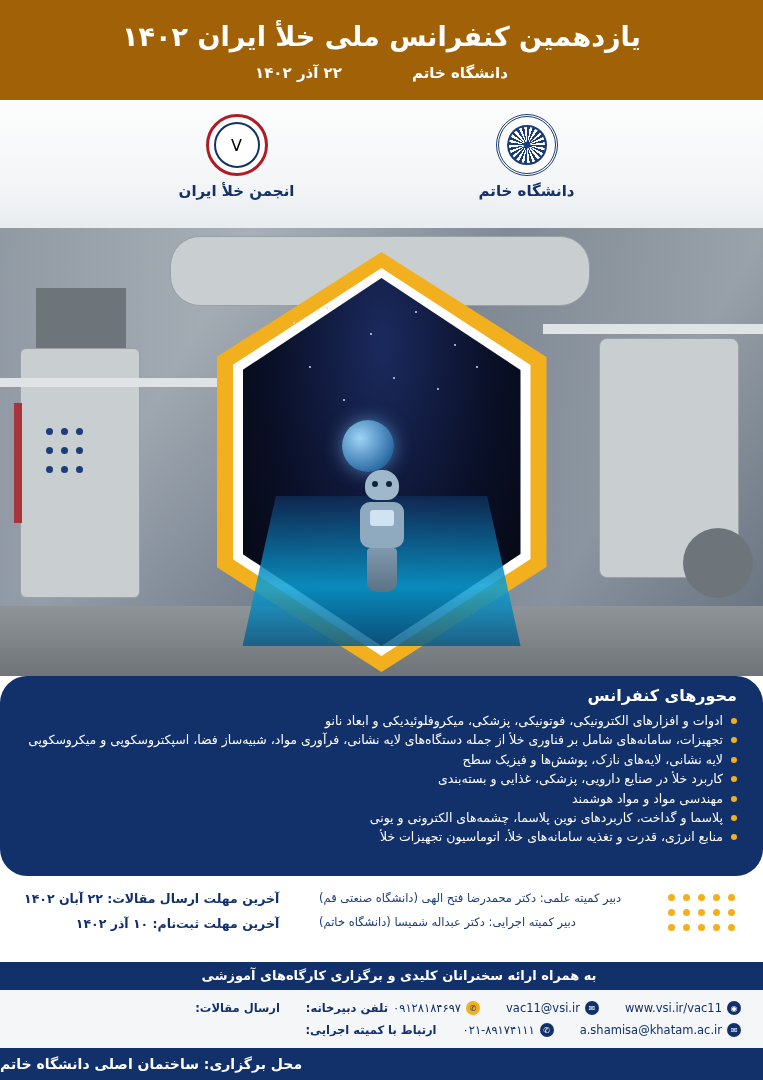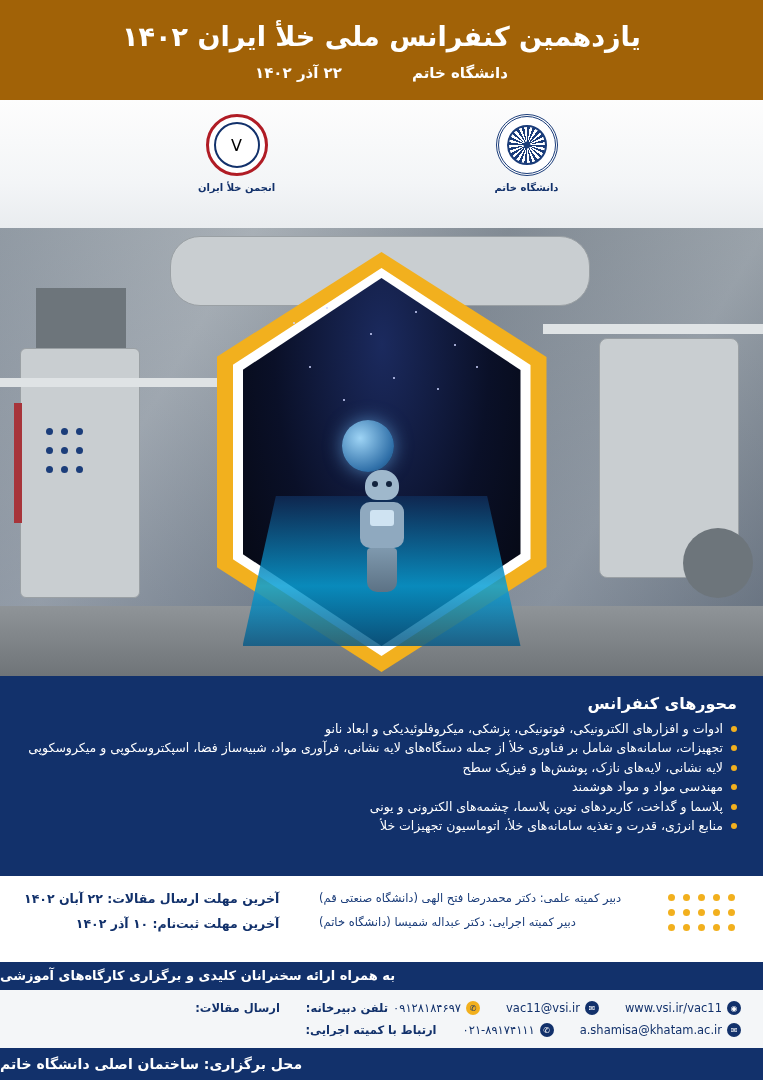--- a/index.html
+++ b/index.html
@@ -31,21 +31,21 @@
 
   
   .logos {
     position:absolute; top:100px; left:0; width:100%; height:128px;
     background: linear-gradient(180deg,#fdfdfd 0%, #f3f5f7 65%, #e9ecef 100%);
     display:flex; justify-content:center; align-items:flex-start;
     gap:90px; padding-top:14px;
   }
   .logo-block { text-align:center; width:200px; }
   .logo-mark { width:62px; height:62px; margin:0 auto 6px; position:relative; }
-  .logo-caption { font-size:10px; font-weight:bold; color:#12316b; }
+  .logo-caption { font-size:15px; font-weight:bold; color:#12316b; }
 
   .seal {
     width:62px;height:62px;border-radius:50%;
     border:3px double #1b3d7a; background:#fff;
     display:flex;align-items:center;justify-content:center;
   }
   .seal-inner {
     width:40px;height:40px;border-radius:50%;
     background:
       radial-gradient(circle at 50% 50%, #1b3d7a 0 3px, transparent 4px),
@@ -118,21 +118,21 @@
 
   .dots-blue { position:absolute; left:42px; top:196px; }
   .dots-blue span, .dots-gold span {
     display:inline-block;width:7px;height:7px;border-radius:50%;margin:4px;
   }
   .dots-blue span{ background:#1b3d7a; }
 
   
   .topics {
     position:absolute; top:676px; left:0; width:100%; height:200px;
-    background:#12316b; color:#fff; padding:18px 26px 0 26px;
+    background:#12316b; color:#fff; padding:10px 26px 0 26px;border-radius:27px;
   }
   .topics h2 {
     font-size:16px; font-weight:bold; text-align:right; margin-bottom:6px;
   }
   .topics ul { list-style:none; }
   .topics li {
     font-size:12.5px; line-height:1.55; text-align:right; position:relative;
     padding-right:14px;
   }
   .topics li::before {
@@ -147,22 +147,22 @@
   }
   .mid-row { display:flex; justify-content:space-between; align-items:flex-start; }
   .mid-left { text-align:right; font-size:12.5px; font-weight:bold; line-height:2; }
   .mid-center { text-align:left; font-size:11.5px; line-height:2.1; color:#1b3d7a; }
   .dots-gold { width:78px; display:flex; flex-wrap:wrap; padding-top:4px; }
   .dots-gold span{ background:#f2b01e; }
 
   
   .note {
     position:absolute; top:962px; left:0; width:100%; height:28px;
-    background:#12316b; color:#fff; text-align:left;
-    font-size:13px; font-weight:bold; line-height:28px;
+    background:#12316b; color:#fff; text-align:center;
+    font-size:13px; font-weight:bold; line-height:28px;padding-left:35px;
   }
 
   
   .contacts {
     position:absolute; top:990px; left:0; width:100%; height:58px;
     background:#f4f6f8; color:#12316b; padding:7px 22px;
     font-size:11.5px;
   }
   .c-row { display:flex; justify-content:flex-start; align-items:center; gap:26px; height:22px; }
   .c-item { display:flex; align-items:center; gap:5px; }
@@ -257,20 +257,21 @@
       </div>
     </div>
   </div>
 
   <div class="topics">
     <h2>محورهای کنفرانس</h2>
     <ul>
       <li>ادوات و افزارهای الکترونیکی، فوتونیکی، پزشکی، میکروفلوئیدیکی و ابعاد نانو</li>
       <li>تجهیزات، سامانه‌های شامل بر فناوری خلأ از جمله دستگاه‌های لایه نشانی، فرآوری مواد، شبیه‌ساز فضا، اسپکتروسکوپی و میکروسکوپی</li>
       <li>لایه نشانی، لایه‌های نازک، پوشش‌ها و فیزیک سطح</li>
+      <li>کاربرد خلأ در صنایع دارویی، پزشکی، غذایی و بسته‌بندی</li>
       <li>مهندسی مواد و مواد هوشمند</li>
       <li>پلاسما و گداخت، کاربردهای نوین پلاسما، چشمه‌های الکترونی و یونی</li>
       <li>منابع انرژی، قدرت و تغذیه سامانه‌های خلأ، اتوماسیون تجهیزات خلأ</li>
     </ul>
   </div>
 
   <div class="mid">
     <div class="mid-row">
       <div class="dots-gold">
         <span></span>

